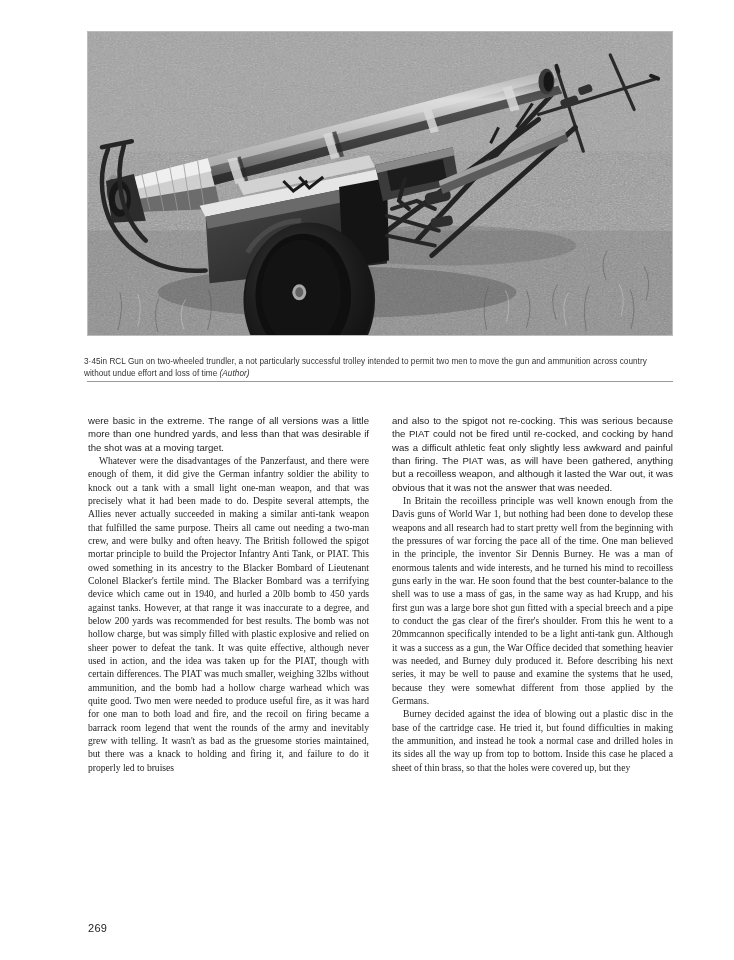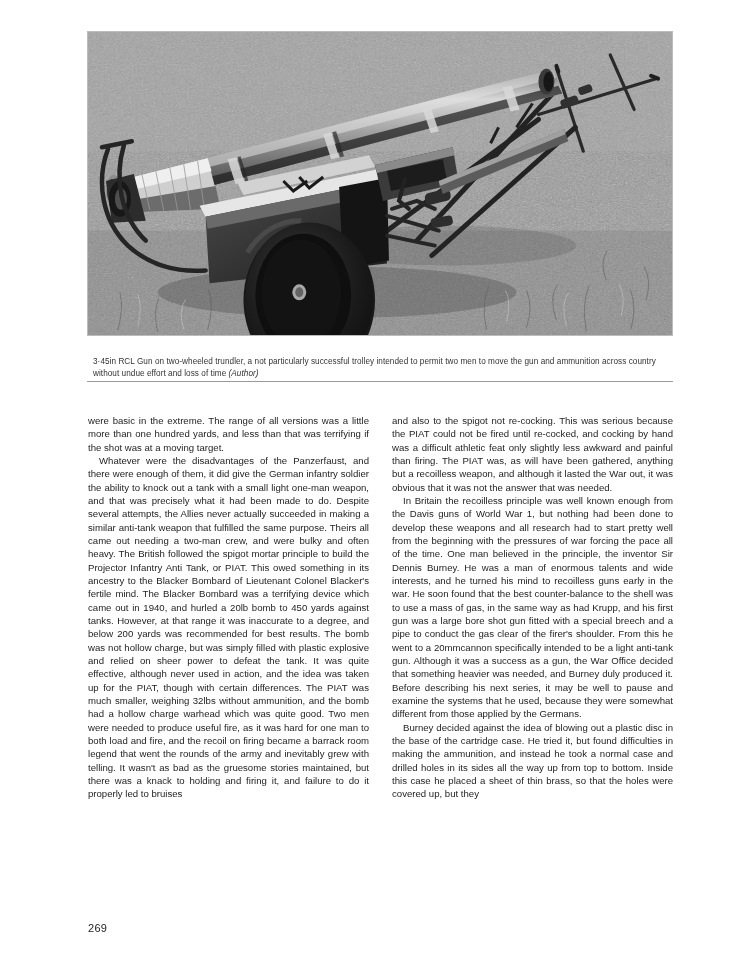--- a/index.html
+++ b/index.html
@@ -30,21 +30,21 @@
     overflow: hidden;
     background: #8d8d8d;
     border: 1px solid #bcbcbc;
     box-sizing: border-box;
   }
   .photo-svg { display: block; width: 100%; height: 100%; }
 
   
   .caption {
     position: absolute;
-    left: 93px;
+    left: 84px;
     top: 356px;
     width: 590px;
     font-size: 8.2px;
     line-height: 11.6px;
     color: #333333;
     letter-spacing: 0.05px;
   }
   .caption .credit { font-style: italic; }
   .caption-rule {
     position: absolute;
@@ -68,21 +68,21 @@
     top: 0;
     width: 281px;
     font-size: 9.6px;
     line-height: 13.33px;
     color: #1d1d1d;
     text-align: left;
   }
   .col-left  { left: 88px; }
   .col-right { left: 392px; }
   .col p { margin: 0; }
-  .col p.indent { text-indent: 11px; }
+  .col p.indent { text-indent: 11px; font-family: Liberation Serif, serif; }
   .col p.justify { text-align: justify; }
 
   
   .folio {
     position: absolute;
     left: 88px;
     top: 922px;
     font-size: 11px;
     color: #1d1d1d;
     letter-spacing: 0.3px;
@@ -290,21 +290,21 @@
   </div>
 
   <div class="caption">
     <span>3·45in RCL Gun on two-wheeled trundler, a not particularly successful trolley intended to permit two men to move the gun and ammunition across country without undue effort and loss of time</span>
     <span class="credit">(Author)</span>
   </div>
   <div class="caption-rule"></div>
 
   <div class="columns">
     <div class="col col-left">
-      <p class="justify">were basic in the extreme. The range of all versions was a little more than one hundred yards, and less than that was terrifying if the shot was at a moving target.</p>
+      <p class="justify">were basic in the extreme. The range of all versions was a little more than one hundred yards, and less than that was desirable if the shot was at a moving target.</p>
       <p class="indent justify">Whatever were the disadvantages of the Panzerfaust, and there were enough of them, it did give the German infantry soldier the ability to knock out a tank with a small light one-man weapon, and that was precisely what it had been made to do. Despite several attempts, the Allies never actually succeeded in making a similar anti-tank weapon that fulfilled the same purpose. Theirs all came out needing a two-man crew, and were bulky and often heavy. The British followed the spigot mortar principle to build the Projector Infantry Anti Tank, or PIAT. This owed something in its ancestry to the Blacker Bombard of Lieutenant Colonel Blacker's fertile mind. The Blacker Bombard was a terrifying device which came out in 1940, and hurled a 20lb bomb to 450 yards against tanks. However, at that range it was inaccurate to a degree, and below 200 yards was recommended for best results. The bomb was not hollow charge, but was simply filled with plastic explosive and relied on sheer power to defeat the tank. It was quite effective, although never used in action, and the idea was taken up for the PIAT, though with certain differences. The PIAT was much smaller, weighing 32lbs without ammunition, and the bomb had a hollow charge warhead which was quite good. Two men were needed to produce useful fire, as it was hard for one man to both load and fire, and the recoil on firing became a barrack room legend that went the rounds of the army and inevitably grew with telling. It wasn't as bad as the gruesome stories maintained, but there was a knack to holding and firing it, and failure to do it properly led to bruises</p>
     </div>
     <div class="col col-right">
       <p class="justify">and also to the spigot not re-cocking. This was serious because the PIAT could not be fired until re-cocked, and cocking by hand was a difficult athletic feat only slightly less awkward and painful than firing. The PIAT was, as will have been gathered, anything but a recoilless weapon, and although it lasted the War out, it was obvious that it was not the answer that was needed.</p>
       <p class="indent justify">In Britain the recoilless principle was well known enough from the Davis guns of World War 1, but nothing had been done to develop these weapons and all research had to start pretty well from the beginning with the pressures of war forcing the pace all of the time. One man believed in the principle, the inventor Sir Dennis Burney. He was a man of enormous talents and wide interests, and he turned his mind to recoilless guns early in the war. He soon found that the best counter-balance to the shell was to use a mass of gas, in the same way as had Krupp, and his first gun was a large bore shot gun fitted with a special breech and a pipe to conduct the gas clear of the firer's shoulder. From this he went to a 20mmcannon specifically intended to be a light anti-tank gun. Although it was a success as a gun, the War Office decided that something heavier was needed, and Burney duly produced it. Before describing his next series, it may be well to pause and examine the systems that he used, because they were somewhat different from those applied by the Germans.</p>
       <p class="indent justify">Burney decided against the idea of blowing out a plastic disc in the base of the cartridge case. He tried it, but found difficulties in making the ammunition, and instead he took a normal case and drilled holes in its sides all the way up from top to bottom. Inside this case he placed a sheet of thin brass, so that the holes were covered up, but they</p>
     </div>
   </div>
 
   <div class="folio">269</div>

